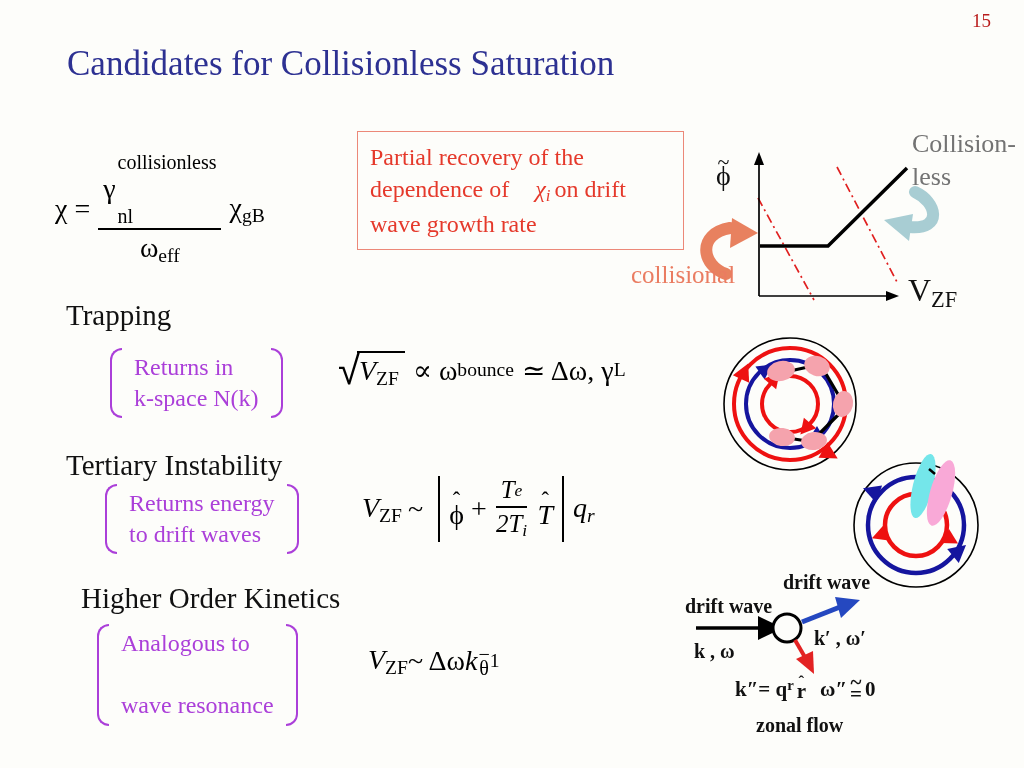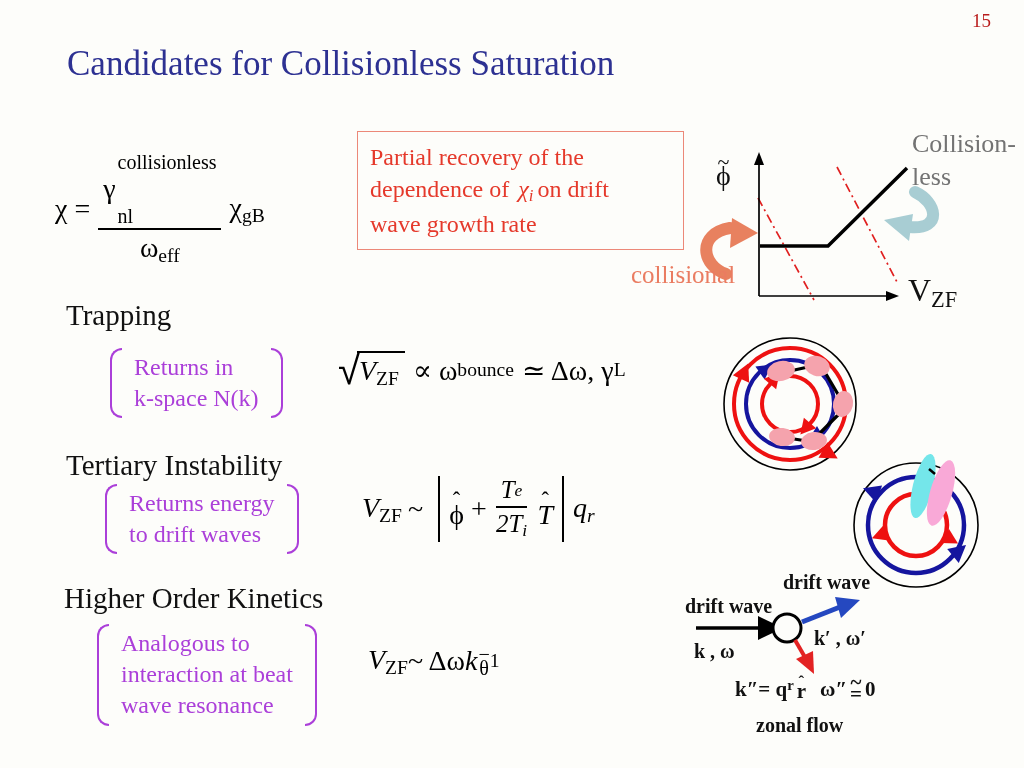--- a/index.html
+++ b/index.html
@@ -40,28 +40,28 @@
   .eq-tert { left: 362px; top: 476px; }
   .eq-kin  { left: 368px; top: 644px; }
 
   
   .redbox {
     left: 357px; top: 131px; width: 327px;
     border: 1.5px solid #ec8878;
     padding: 9px 12px;
     font-size: 24px; line-height: 1.34; color: #e5392b;
   }
-  .redbox .chi-i { font-style: italic; margin-left: 9px; }
+  .redbox .chi-i { font-style: italic; margin-left: 26px; }
   .redbox .post { margin-left: 4px; }
 
   
   .heading { font-size: 29px; color: #111; white-space: nowrap; }
   .h-trap { left: 66px; top: 299px; }
   .h-tert { left: 66px; top: 449px; }
-  .h-kin  { left: 64px; top: 582px; }
+  .h-kin  { left: 81px; top: 582px; }
 
   .note { display: flex; align-items: stretch; }
   .note .br { width: 12px; border: 2px solid #ab3fd9; }
   .note .br.l { border-right: none; border-radius: 14px 0 0 14px; }
   .note .br.r { border-left: none;  border-radius: 0 14px 14px 0; }
   .note .txt { padding: 4px 12px; font-size: 24px; line-height: 1.3; color: #ab3fd9; white-space: nowrap; }
   .note1 { left: 110px; top: 348px; }
   .note2 { left: 105px; top: 484px; }
   .note3 { left: 97px;  top: 624px; }
 
@@ -190,21 +190,21 @@
     </span>
   <span class="vbar"></span>
   <span><span class="it">q</span><span class="sb it">r</span></span>
 </div>
 
 <div class="abs heading h-kin">Higher Order Kinetics</div>
 <div class="abs note note3">
   <div class="br l"></div>
   <div class="txt">
     <span>Analogous to</span><br>
-    <span>interaction at beat</span><br>
+    <br>
     <span>wave resonance</span>
   </div>
   <div class="br r"></div>
 </div>
 
 <div class="abs eq eq-kin">
   <span><span class="it">V</span><span class="sb">ZF</span></span>
   <span style="margin:0 0">~ Δω</span>
   <span class="it">k</span>
   <span class="stack2">

